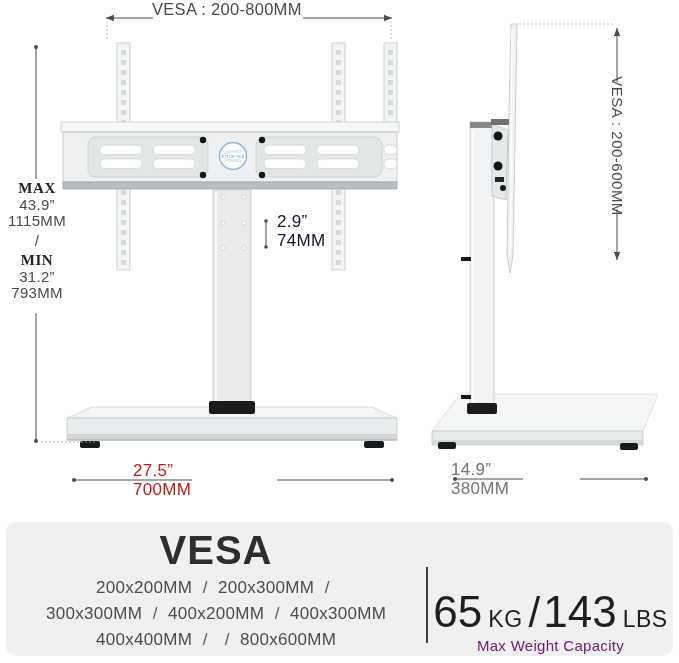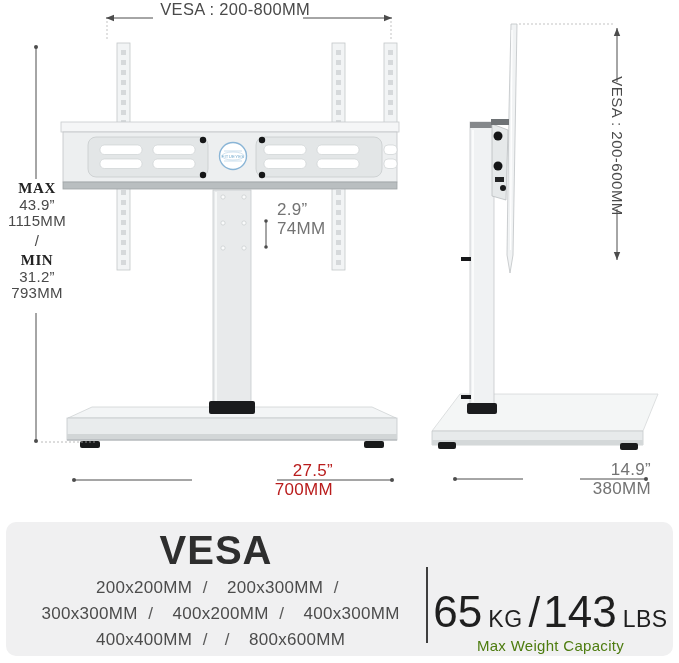--- a/index.html
+++ b/index.html
@@ -3,49 +3,49 @@
 <meta charset="utf-8">
 <style>
   html,body{margin:0;padding:0;}
   body{
     width:679px;height:663px;background:#ffffff;position:relative;overflow:hidden;
     font-family:"Liberation Sans",sans-serif;
   }
   .stage{position:absolute;inset:0;}
   svg.diagram{position:absolute;top:0;left:0;}
   .dim{position:absolute;color:#454545;letter-spacing:.3px;}
-  .dim-center{text-align:right;}
+  .dim-center{text-align:left;}
   .top-dim-label{left:152px;top:0;width:158px;font-size:16.5px;line-height:18px;color:#4a4a4a;}
   .left-dim-block{left:2px;top:180px;width:70px;text-align:center;font-size:15px;line-height:16.5px;color:#4a4a4a;}
   .left-dim-block .b{font-weight:bold;color:#232323;letter-spacing:.6px;font-family:Liberation Serif, serif;}
   .left-dim-block .slash-line{margin:3px 0;}
-  .col-dim-label{left:277px;top:200px;font-size:17px;line-height:19px;color:#737373;}
+  .col-dim-label{left:277px;top:212px;font-size:17px;line-height:19px;color:#0f172a;}
   .right-dim-wrap{left:617px;top:146px;width:0;height:0;}
   .right-dim-label{position:absolute;white-space:nowrap;transform:translate(-50%,-50%) rotate(90deg);
     font-size:15px;color:#4a4a4a;letter-spacing:.5px;}
   .bl-dim{left:133px;top:461px;width:200px;font-size:17px;line-height:19px;color:#b91c1c;}
   .br-dim{left:451px;top:460px;width:200px;font-size:17px;line-height:19px;color:#737373;}
 
   .vesa-panel{position:absolute;left:6px;top:522px;width:667px;height:134px;
     background:#f0f0f1;border-radius:10px;}
   .panel-left{position:absolute;left:0;top:0;width:420px;height:100%;}
   .panel-title{margin-top:5px;text-align:center;font-size:40px;line-height:46px;font-weight:600;
     color:#2e2e2e;letter-spacing:1px;}
   .vesa-rows{margin-top:2px;}
   .vesa-row{display:flex;justify-content:center;align-items:center;line-height:26px;
     font-size:17px;color:#4c4c4c;}
-  .vesa-row .size{width:100px;text-align:center;letter-spacing:.3px;margin-left:9px;}
+  .vesa-row .size{width:100px;text-align:center;letter-spacing:.3px;}
   .vesa-row .sep{width:22px;text-align:center;color:#5a5a5a;}
   .panel-divider{position:absolute;left:420px;top:45px;width:2px;height:76px;background:#3f3f3f;}
   .panel-right{position:absolute;left:422px;top:0;right:0;height:100%;}
   .weight-line{margin-top:68px;display:flex;justify-content:center;align-items:baseline;color:#1f1f1f;}
   .w-num{font-size:44px;line-height:44px;}
   .w-unit{font-size:23px;line-height:23px;margin-left:6px;letter-spacing:.5px;}
   .w-slash{font-size:42px;line-height:42px;margin:0 3px 0 6px;}
-  .weight-caption{margin-top:3px;text-align:center;font-size:15px;color:#4d7c0f;letter-spacing:.3px;}
+  .weight-caption{margin-top:3px;text-align:center;font-size:15px;color:#701a75;letter-spacing:.3px;}
 </style>
 </head>
 <body>
 
 <div class="stage">
 
   <svg class="diagram" width="679" height="520" viewBox="0 0 679 520">
 
     <g>
 

